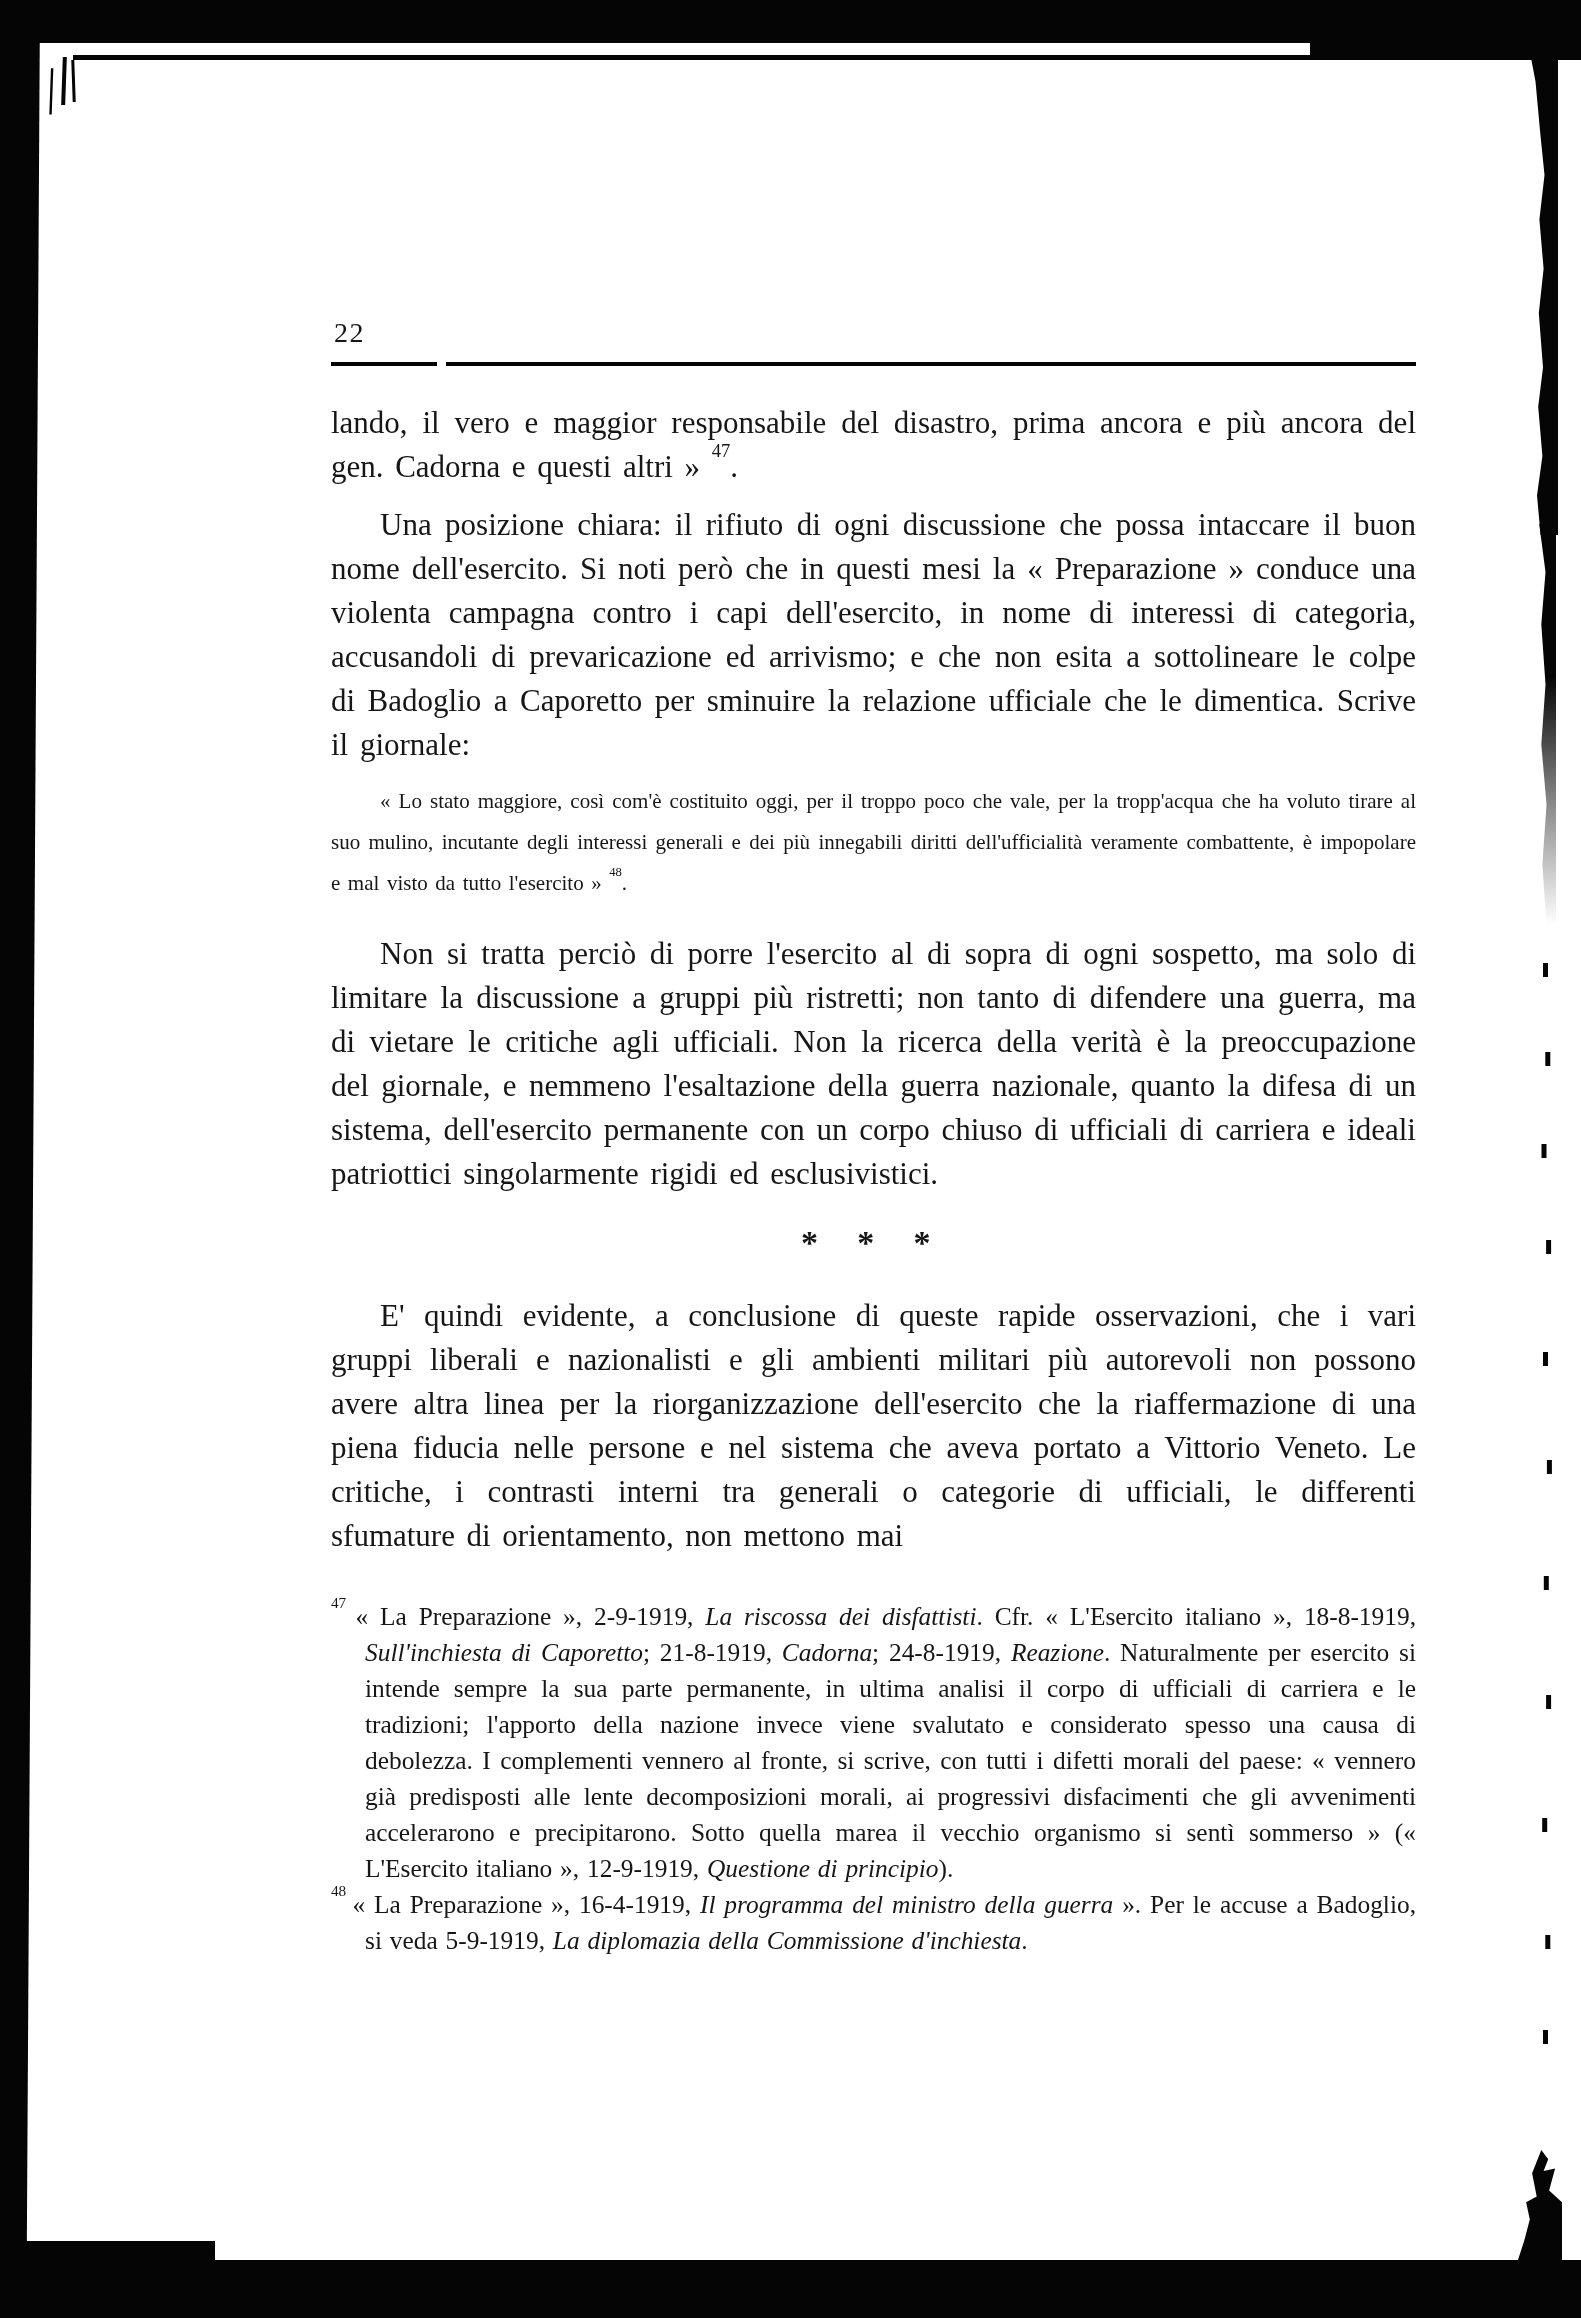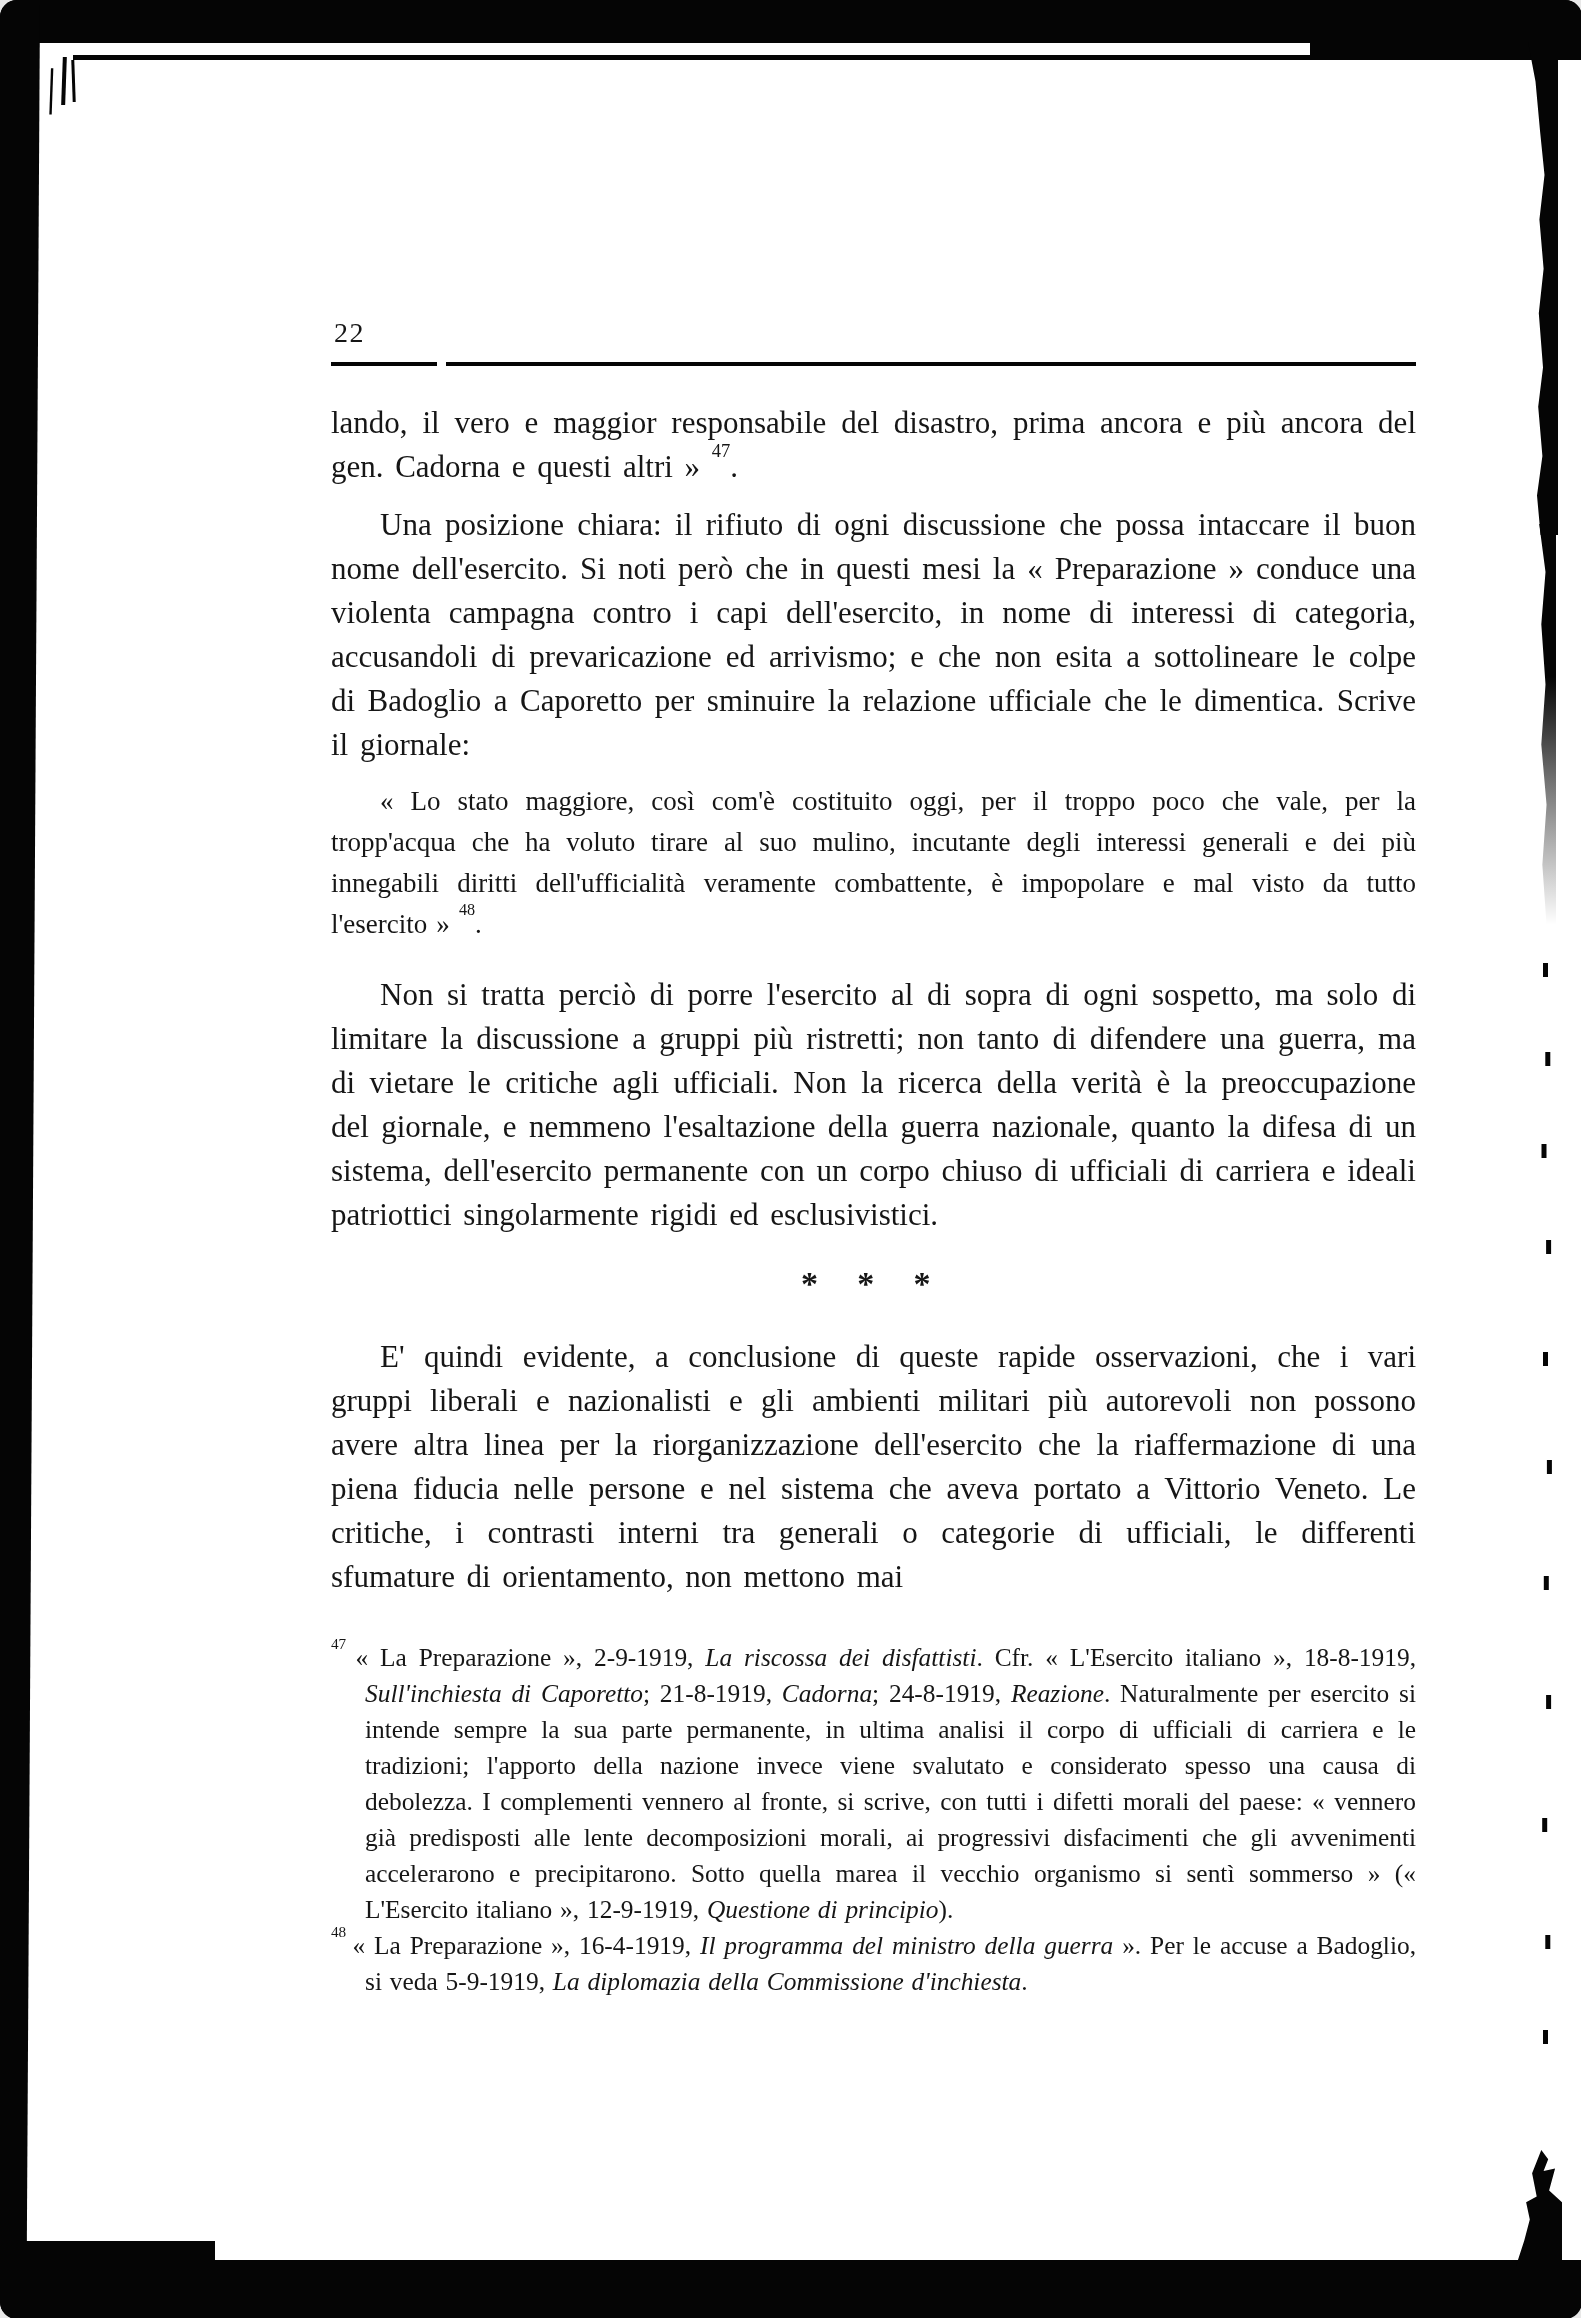--- a/index.html
+++ b/index.html
@@ -1,18 +1,18 @@
 <!DOCTYPE html>
 <html style="font-size:12.3px"><head>
 <meta charset="utf-8">
 <style>
   html,body{margin:0;padding:0;background:#e8e8e8;}
   .scan{
     position:relative;width:1582px;height:2319px;background:#ffffff;
-    overflow:hidden;font-family:"Liberation Serif", serif;color:#161616;border-radius:17px;
+    overflow:hidden;font-family:"Liberation Serif", serif;color:#161616;
   }
   
   .bar{position:absolute;background:#050505;}
   .bar.top{left:0;top:0;width:1582px;height:43px;}
   .bar.top-line{left:73px;top:55px;width:1509px;height:4.6px;}
   .bar.top-right-patch{left:1310px;top:0;width:272px;height:59px;}
   .bar.left{left:0;top:0;width:40px;height:2319px;
     clip-path:polygon(0 0,100% 0,66% 100%,0 100%);}
   .bar.bottom{left:0;top:2260px;width:1582px;height:59px;}
   .bar.bottom-step{left:21.6px;top:2241px;width:193px;height:31px;}
@@ -37,21 +37,21 @@
   .pgnum{position:absolute;left:3.1px;top:0;font-size:28px;letter-spacing:1.5px;}
   .runhead{display:block;text-align:center;font-style:italic;font-size:28.5px;}
   .rule-row{margin-top:7.7px;display:flex;gap:8.5px;align-items:center;}
   .rule-seg{height:4.6px;background:#050505;display:block;}
   .rule-seg.short{width:106px;}
   .rule-seg.long{flex:1;}
   .text-flow{margin-top:35px;}
   p.blk{margin:0;}
   p.body{font-size:31px;line-height:44px;text-align:justify;word-spacing:3.9px;margin:0 0 14px;}
   p.body.indent{text-indent:49px;}
-  p.quote{font-size:27px;line-height:41px;text-align:justify;word-spacing:2.3px;
+  p.quote{font-size:21px;line-height:41px;text-align:justify;word-spacing:2.3px;
     margin:10.8px 0 28px;text-indent:49px;}
   p.stars{text-align:center;font-size:34px;letter-spacing:15.4px;margin:28px 0 32px;font-weight:bold;}
   .footnotes{margin-top:40px;}
   p.footnote{font-size:25.4px;line-height:36px;text-align:justify;word-spacing:1.5px;
     margin:0;padding-left:34px;text-indent:-34px;}
   sup{font-size:.6em;position:relative;top:-.5em;line-height:0;}
   em{}
 </style>
 </head>
 <body>

